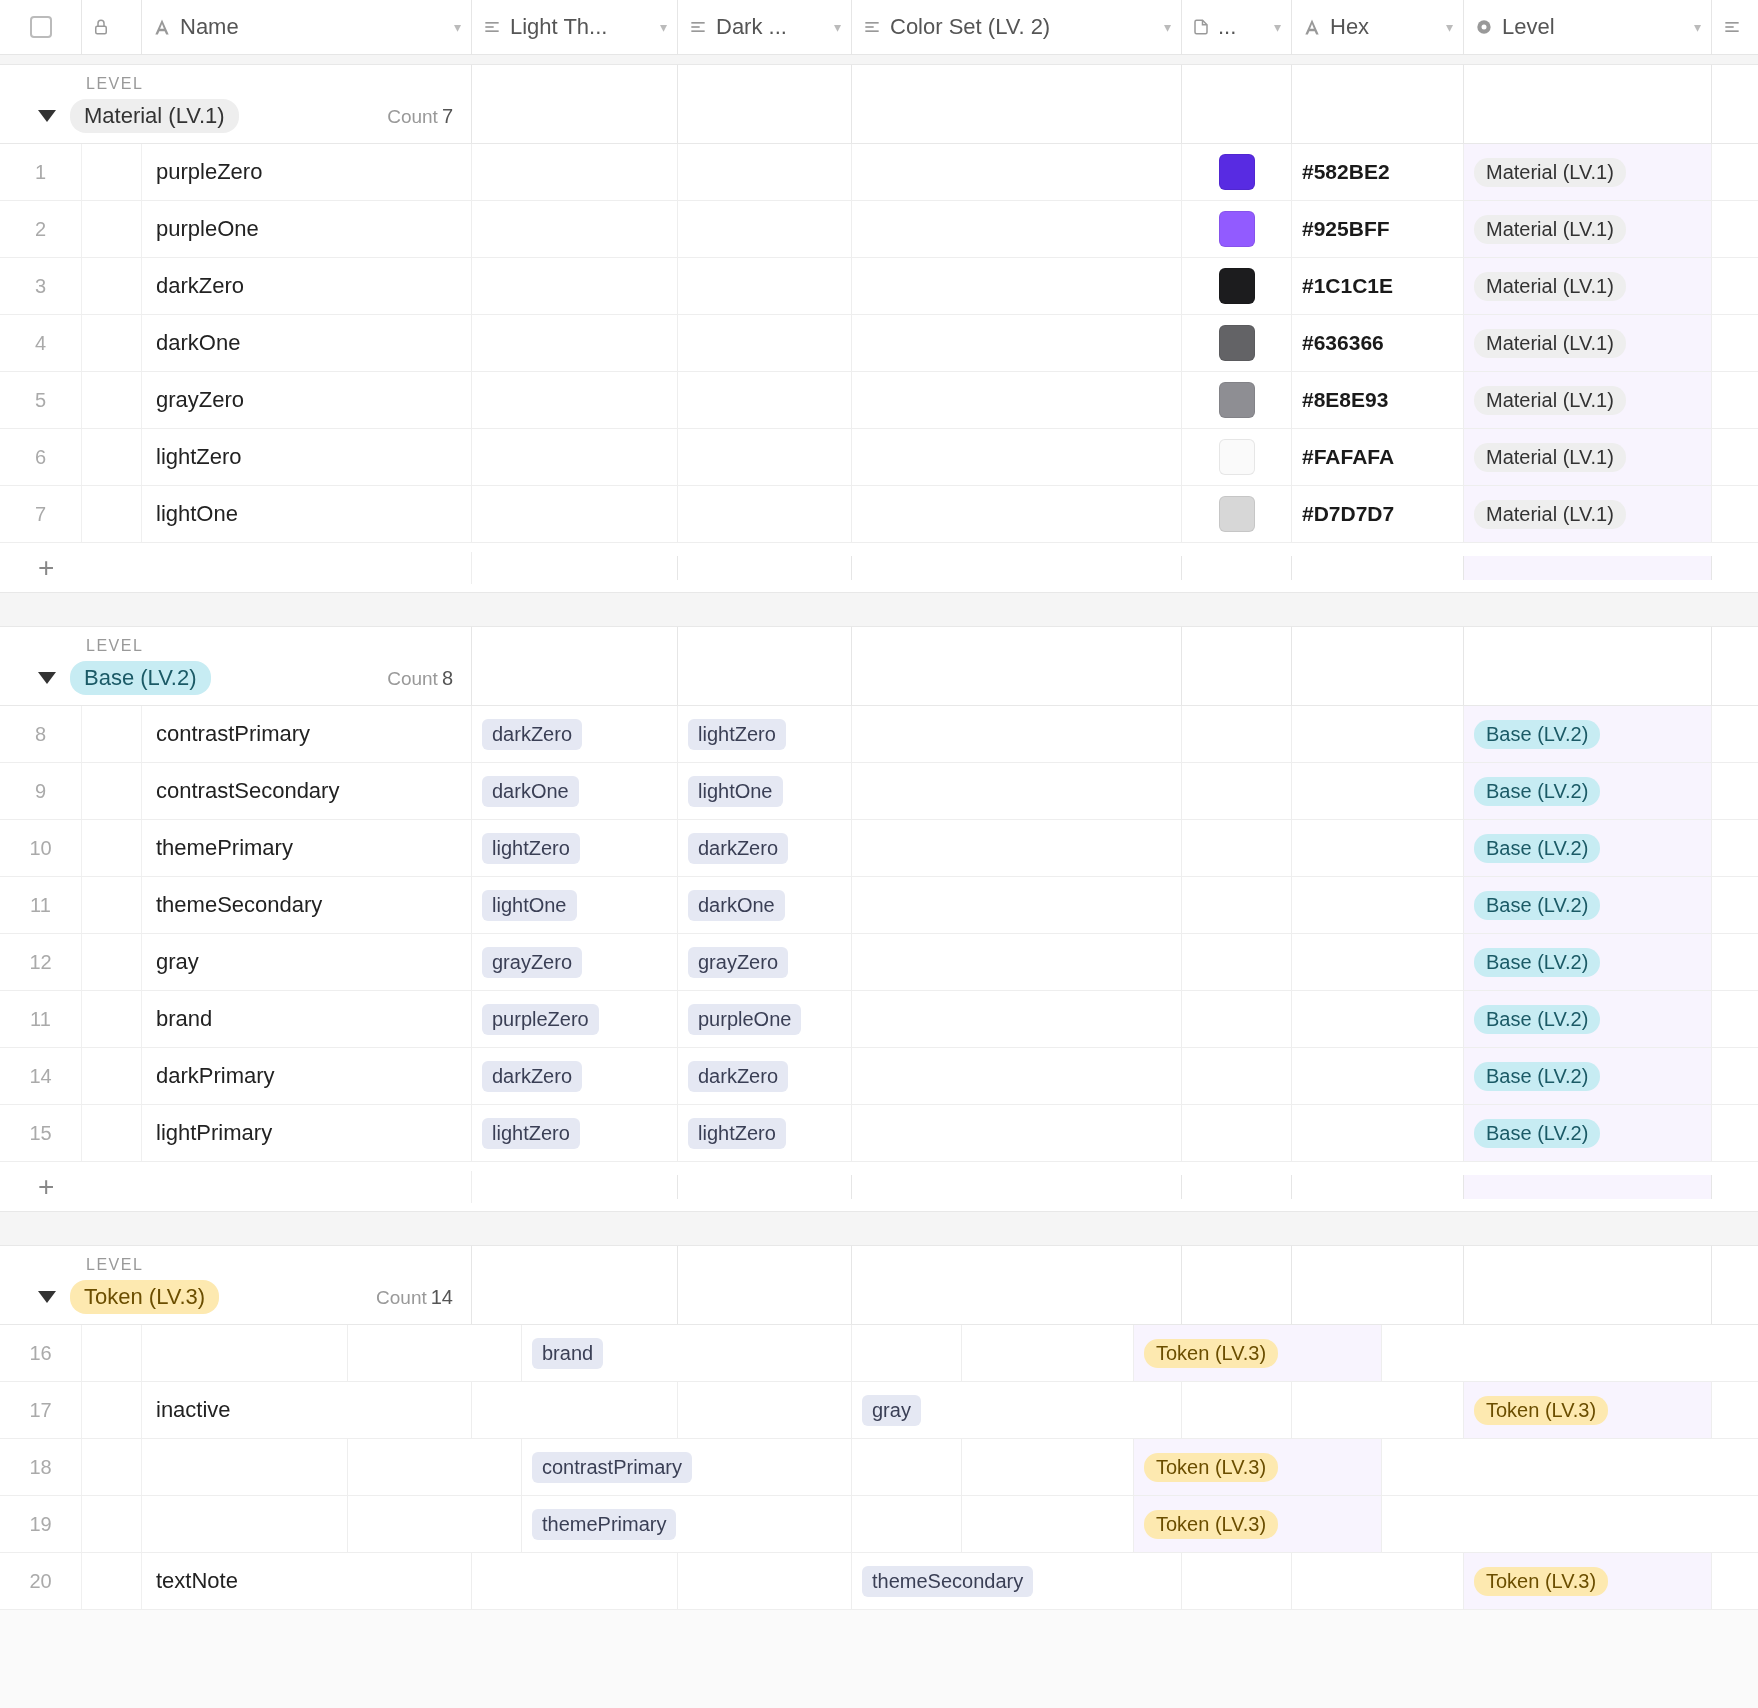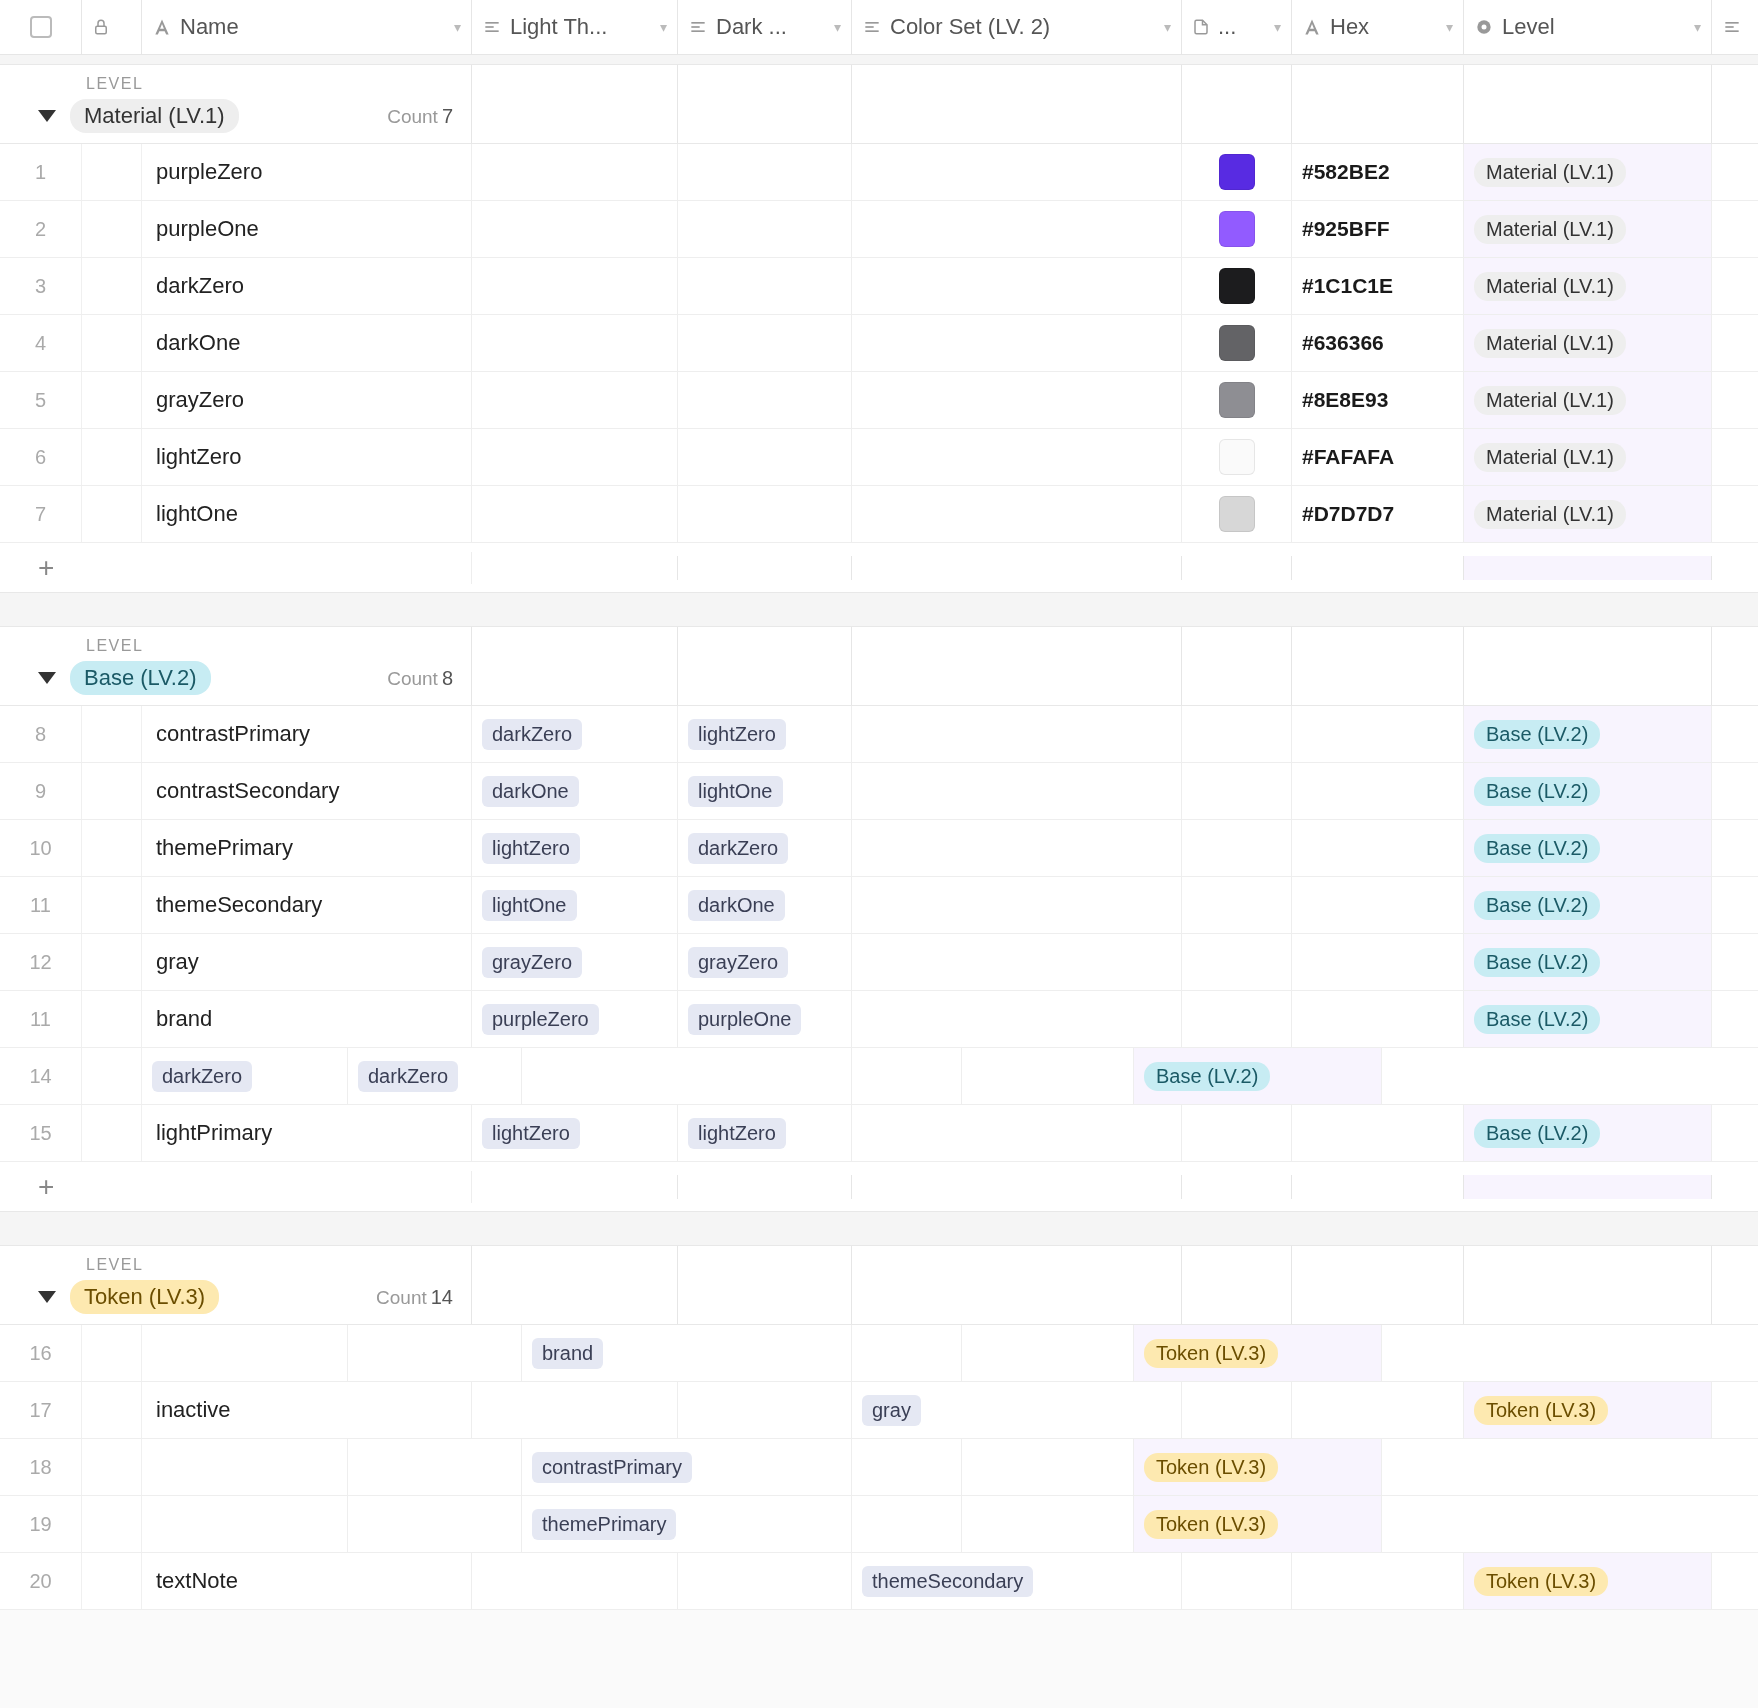--- a/index.html
+++ b/index.html
@@ -552,20 +552,21 @@
       <div class="cell cell-att"></div>
       <div class="cell cell-hex"></div>
       <div class="cell cell-level">
         <span class="level-badge lvl-base">Base (LV.2)</span>
       </div>
       <div class="cell cell-extra"></div>
     </div>
     <div class="data-row">
       <div class="row-num">14</div>
       <div class="row-lock"></div>
+      <div class="row-name">darkPrimary</div>
       <div class="cell cell-light">
         <span class="tag-ref">darkZero</span>
       </div>
       <div class="cell cell-dark">
         <span class="tag-ref">darkZero</span>
       </div>
       <div class="cell cell-set"></div>
       <div class="cell cell-att"></div>
       <div class="cell cell-hex"></div>
       <div class="cell cell-level">

